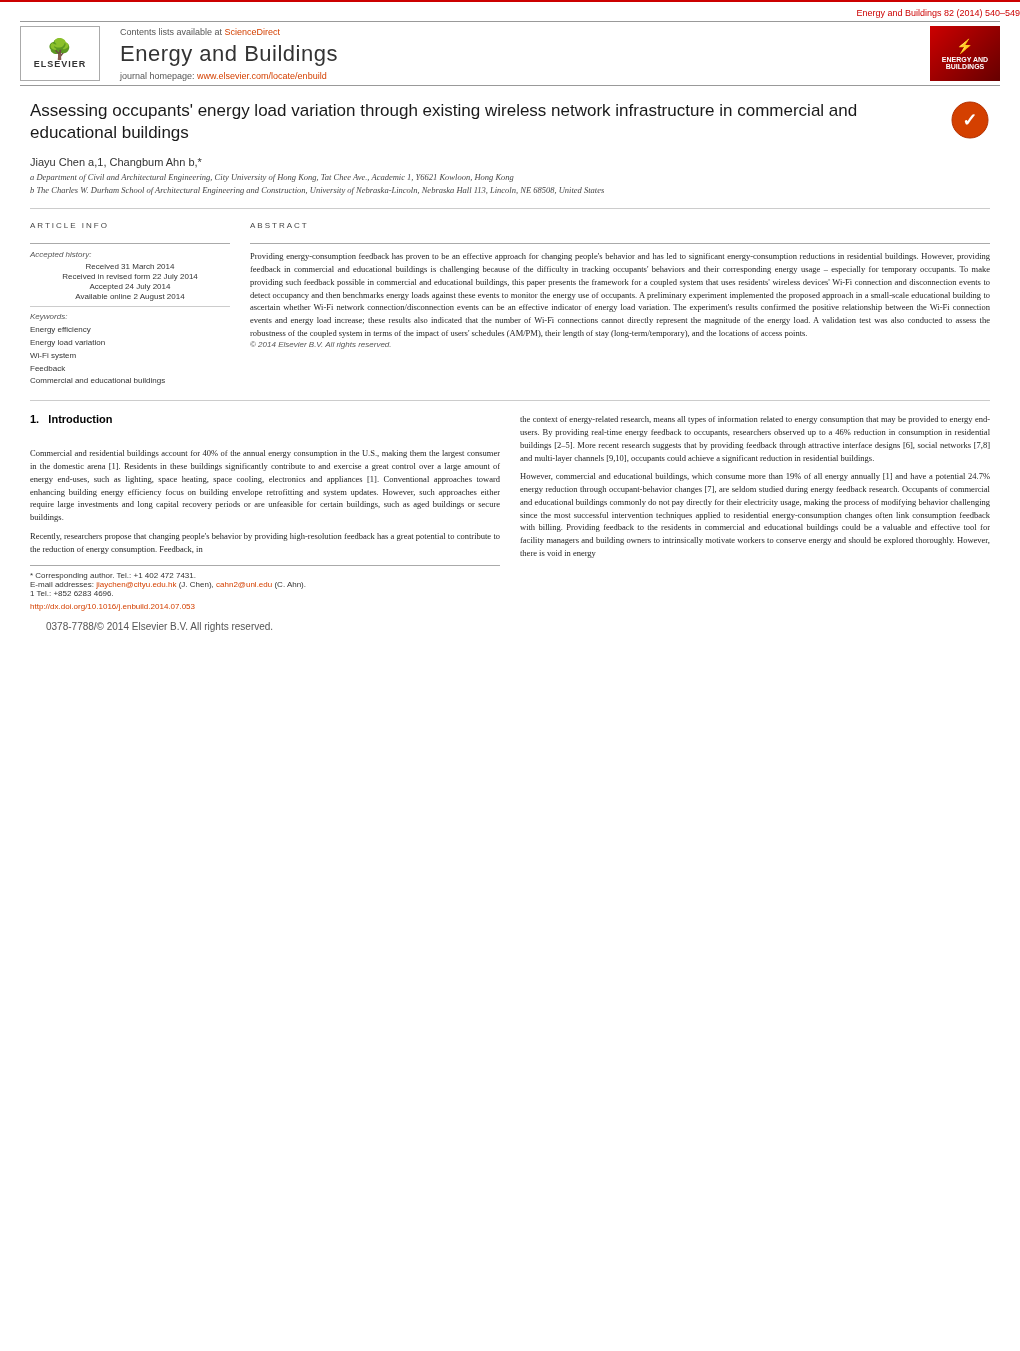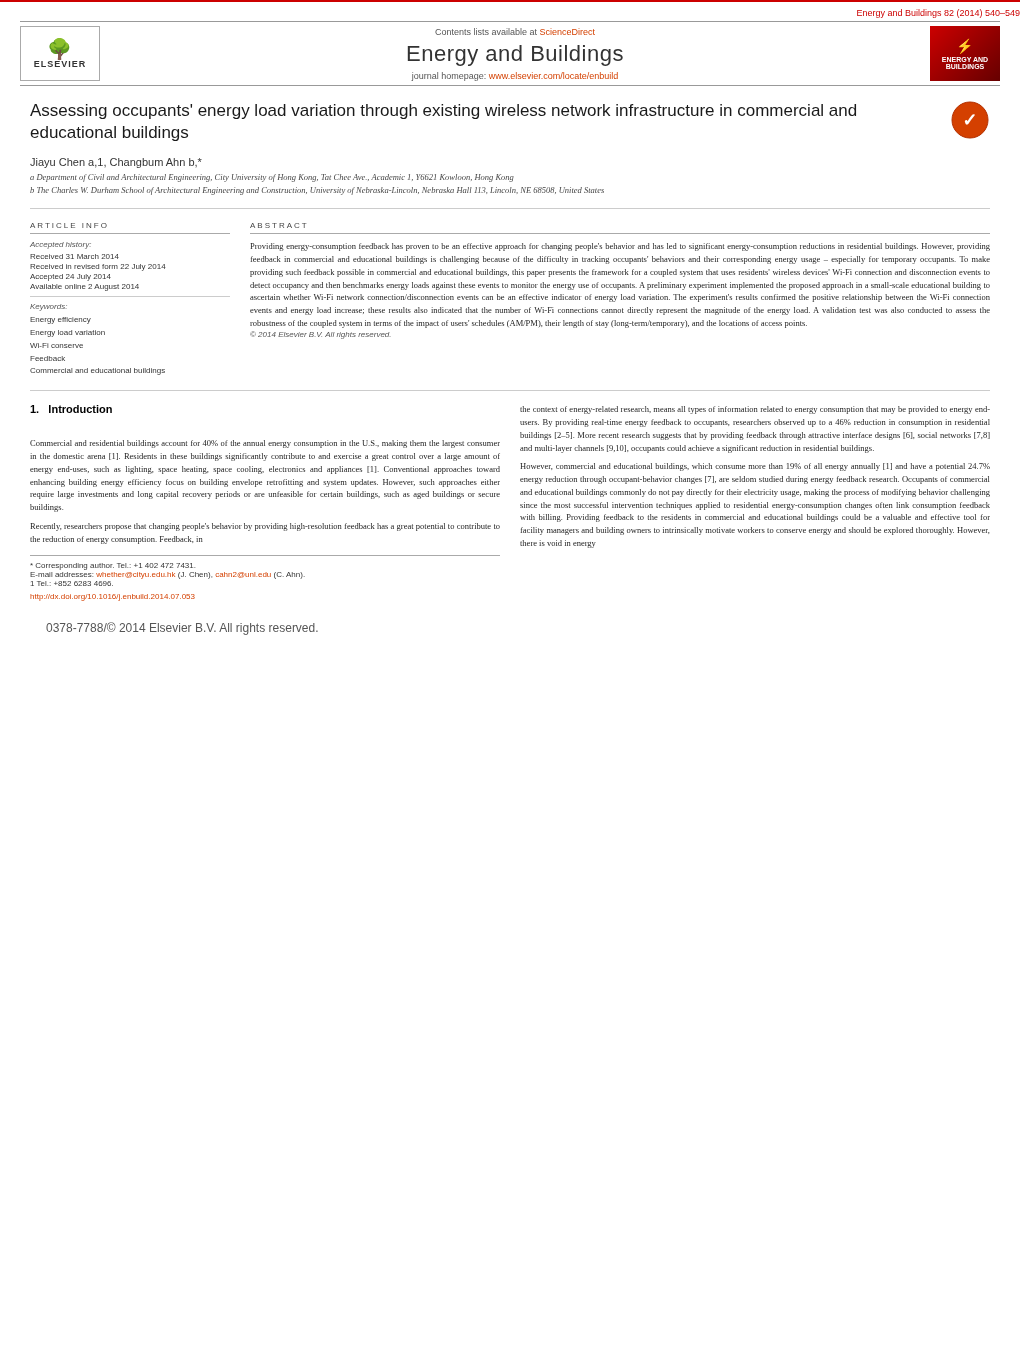--- a/index.html
+++ b/index.html
@@ -46,21 +46,20 @@
     .elsevier-text {
       font-size: 9px;
       font-family: Arial, sans-serif;
       color: #333;
       letter-spacing: 1px;
       font-weight: bold;
     }
 
     .journal-center {
       flex: 1;
-      text-align: center;
       padding: 0 20px;
     }
 
     .science-direct-link {
       font-size: 9px;
       color: #555;
       font-family: Arial, sans-serif;
     }
 
     .science-direct-link a {
@@ -173,36 +172,37 @@
     }
 
     .section-heading {
       font-size: 8px;
       font-family: Arial, sans-serif;
       letter-spacing: 2px;
       color: #444;
       text-transform: uppercase;
       margin-bottom: 6px;
       border-bottom: 1px solid #aaa;
-      padding-bottom: 3px;
+      padding-bottom: 13px;
     }
 
     .article-info-label {
       font-size: 8px;
       font-style: italic;
       font-family: Arial, sans-serif;
       color: #555;
       margin-bottom: 3px;
     }
 
     .article-info-item {
       font-size: 8px;
       color: #333;
       margin-bottom: 1px;
       font-family: Arial, sans-serif;
+      text-align: center;
     }
 
     .keywords-list {
       font-size: 8px;
       color: #333;
       font-family: Arial, sans-serif;
       line-height: 1.6;
     }
 
     .abstract-text {
@@ -266,24 +266,24 @@
     }
 
     .doi-link {
       color: #d44000;
       text-decoration: none;
       font-size: 8px;
       font-family: Arial, sans-serif;
     }
 
     .footer-text {
-      font-size: 12px;
+      font-size: 10px;
       color: #555;
       font-family: Arial, sans-serif;
-      margin-top: 20px;
+      margin-top: 10px;
       padding-left: 16px;
     }
 
     .info-divider {
       border: none;
       border-top: 1px solid #ccc;
       margin: 5px 0;
     }
   </style>
 </head>
@@ -350,21 +350,21 @@
       <div class="article-info-item">Received in revised form 22 July 2014</div>
       <div class="article-info-item">Accepted 24 July 2014</div>
       <div class="article-info-item">Available online 2 August 2014</div>
 
       <hr class="info-divider">
 
       <div class="article-info-label">Keywords:</div>
       <div class="keywords-list">
         <div>Energy efficiency</div>
         <div>Energy load variation</div>
-        <div>Wi-Fi conserve</div>
+        <div>Wi-Fi system</div>
         <div>Feedback</div>
         <div>Commercial and educational buildings</div>
       </div>
     </div>
 
     <div class="right-col">
       <div class="section-heading">ABSTRACT</div>
       <div class="abstract-text">Providing energy-consumption feedback has proven to be an effective approach for changing people's behavior and has led to significant energy-consumption reductions in residential buildings. However, providing feedback in commercial and educational buildings is challenging because of the difficulty in tracking occupants' behaviors and their corresponding energy usage – especially for temporary occupants. To make providing such feedback possible in commercial and educational buildings, this paper presents the framework for a coupled system that uses residents' wireless devices' Wi-Fi connection and disconnection events to detect occupancy and then benchmarks energy loads against these events to monitor the energy use of occupants. A preliminary experiment implemented the proposed approach in a small-scale educational building to ascertain whether Wi-Fi network connection/disconnection events can be an effective indicator of energy load variation. The experiment's results confirmed the positive relationship between the Wi-Fi connection events and energy load increase; these results also indicated that the number of Wi-Fi connections cannot directly represent the magnitude of the energy load. A validation test was also conducted to assess the robustness of the coupled system in terms of the impact of users' schedules (AM/PM), their length of stay (long-term/temporary), and the locations of access points.</div>
       <div class="copyright-line">© 2014 Elsevier B.V. All rights reserved.</div>
     </div>
@@ -381,21 +381,21 @@
         &nbsp;
         <span>Introduction</span>
       </div>
       <div class="body-text">Commercial and residential buildings account for 40% of the annual energy consumption in the U.S., making them the largest consumer in the domestic arena [1]. Residents in these buildings significantly contribute to and exercise a great control over a large amount of energy end-uses, such as lighting, space heating, space cooling, electronics and appliances [1]. Conventional approaches toward enhancing building energy efficiency focus on building envelope retrofitting and system updates. However, such approaches either require large investments and long capital recovery periods or are unfeasible for certain buildings, such as aged buildings or secure buildings.</div>
       <div class="body-text">Recently, researchers propose that changing people's behavior by providing high-resolution feedback has a great potential to contribute to the reduction of energy consumption. Feedback, in</div>
 
       <div class="footnote-section">
         <div>* Corresponding author. Tel.: +1 402 472 7431.</div>
         <div>
           <span>E-mail addresses:</span>
-          <a href="#" class="doi-link">whether@cityu.edu.hk</a>
+          <a href="#" class="doi-link">jiaychen@cityu.edu.hk</a>
           <span>(J. Chen),</span>
           <a href="#" class="doi-link">cahn2@unl.edu</a>
           <span>(C. Ahn).</span>
         </div>
         <div>1 Tel.: +852 6283 4696.</div>
         <div style="margin-top:4px;">
           <a href="#" class="doi-link">http://dx.doi.org/10.1016/j.enbuild.2014.07.053</a>
         </div>
         <div class="footer-text">0378-7788/© 2014 Elsevier B.V. All rights reserved.</div>
       </div>

